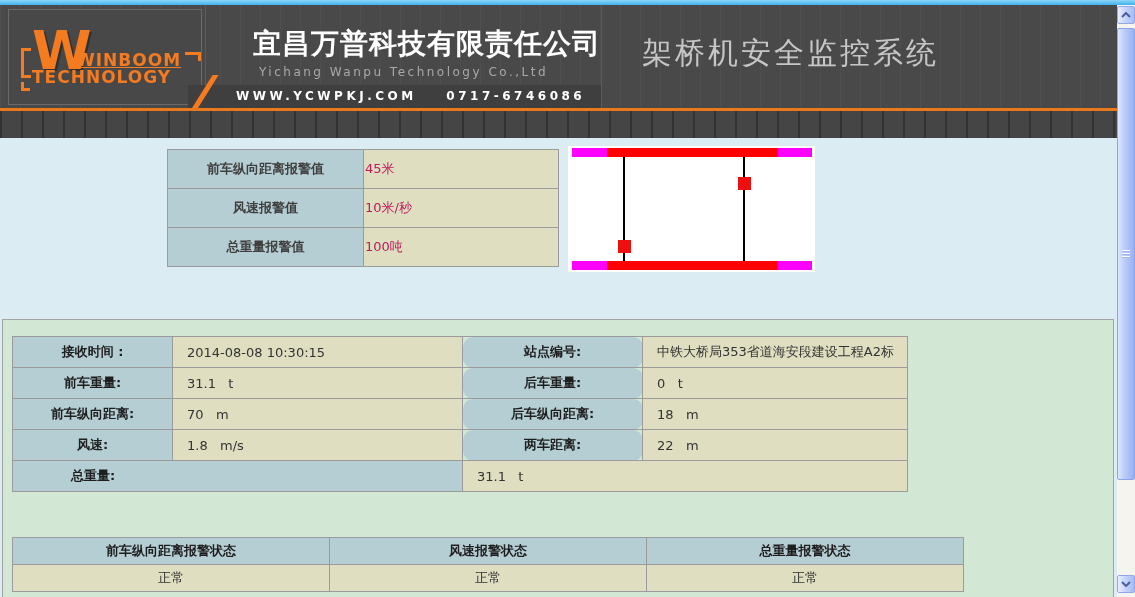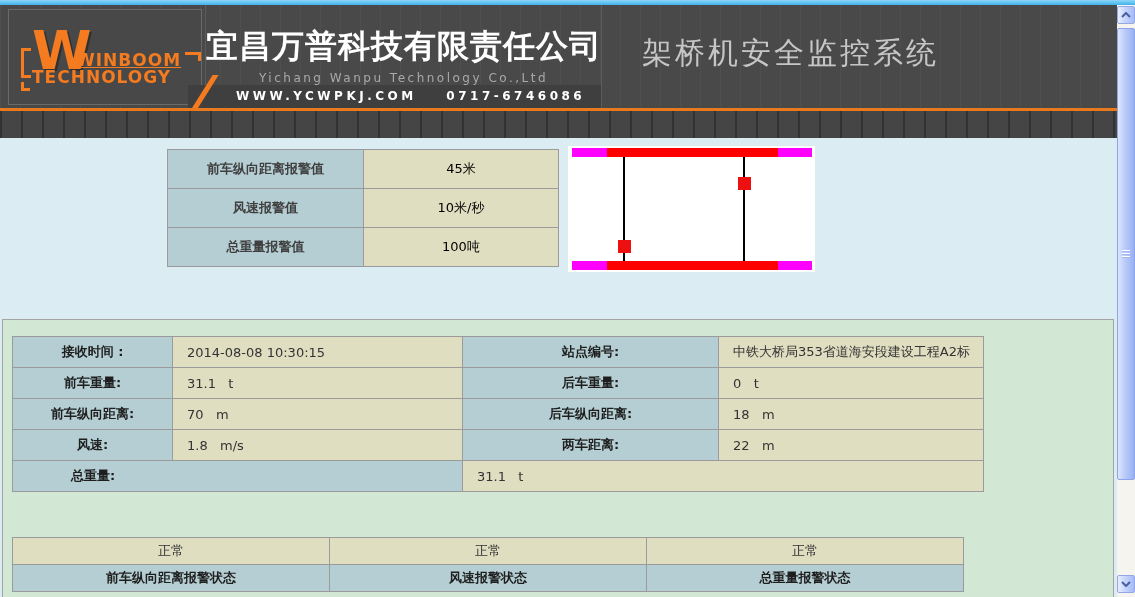--- a/index.html
+++ b/index.html
@@ -30,21 +30,21 @@
     color:#f47b20; line-height:1; text-shadow:2px 2px 0 #303030; }
   .lg-text { position:absolute; left:67px; top:42px; color:#f47b20; font-weight:bold;
     font-size:17px; letter-spacing:1px; line-height:17px; white-space:nowrap; }
   .lg-row1 { display:flex; align-items:flex-start;text-decoration:underline; }
   .lg-line { display:inline-block; width:16px; height:3px; background:#f47b20; margin-left:4px; position:relative; }
   .lg-line::after { content:""; position:absolute; right:0; top:0; width:3px; height:9px; background:#f47b20; }
   .lg-row2 { margin-left:-44px; }
 
   .center-panel { position:relative; width:397px; flex:none; margin-left:3px;
     border-left:1px solid #5c5c5c; border-right:1px solid #5c5c5c; }
-  .company-cn { text-align:right; margin-top:20px; font-size:32px; font-weight:bold;
+  .company-cn { text-align:right; margin-top:20px; font-size:28px; font-weight:bold;
     color:#ffffff; letter-spacing:1px; white-space:nowrap; }
   .company-en { text-align:center; font-size:12px; color:#a9a9a9; letter-spacing:2.5px;
     margin-top:2px; white-space:nowrap; }
   .www-bar { position:absolute; bottom:0; left:-18px; right:0; height:23px;
     background:#3f3f3f; overflow:visible; }
   .www-diag { position:absolute; left:14px; top:-10px; width:6px; height:34px;
     background:#f47b20; transform:skewX(-32deg); }
   .www-text { position:absolute; left:48px; top:4px; color:#ffffff; font-weight:bold;
     font-size:12px; letter-spacing:3.5px; white-space:nowrap; }
   .www-text .phone { margin-left:22px; }
@@ -61,21 +61,21 @@
     z-index:10; }
 
   
   .content { position:absolute; top:138px; left:0; right:0; bottom:0; background:#dbedf2; }
 
   table { border-collapse:collapse; }
 
   .alarm-table { position:absolute; left:167px; top:11px; border:1px solid #8b8b8b; }
   .alarm-table td { border:1px solid #9b9b9b; height:39px; font-size:13px; }
   .alarm-table .lbl { width:196px; background:#b5ced3; font-weight:bold; text-align:center; color:#404040; }
-  .alarm-table .val { width:195px; background:#dfdec1; text-align:center; color:#000000; }
+  .alarm-table .val { width:195px; background:#dfdec1; text-align:left; color:#be185d; }
 
   
   .diagram { position:absolute; left:568px; top:8px; width:247px; height:126px; background:#ffffff; }
   .girder { position:absolute; left:4px; right:3px; height:9px; background:#ff0000; }
   .girder.top { top:2px; } .girder.bottom { bottom:2px; }
   .g-end-left  { position:absolute; left:0; top:0; bottom:0; width:35px; background:#ff00ff; }
   .g-end-right { position:absolute; right:0; top:0; bottom:0; width:34px; background:#ff00ff; }
   .support { position:absolute; top:11px; bottom:11px; width:2px; background:#000000; }
   .support.s1 { left:55px; } .support.s2 { left:175px; }
   .trolley { position:absolute; width:13px; height:13px; background:#ee1010; }
@@ -83,21 +83,21 @@
   .trolley.t2 { left:50px;  top:94px; }
 
   
   .green-panel { position:absolute; left:2px; top:181px; width:1112px; bottom:0;
     background:#d3e8d4; border:1px solid #a4a4a4; border-bottom:none; }
 
   .main-table { position:absolute; left:9px; top:16px; border:1px solid #8b8b8b; }
   .main-table td { border:1px solid #9b9b9b; height:31px; font-size:13px; }
   .main-table .lbl { background:#b5ced3; font-weight:bold; text-align:center; color:#1e1e1e; }
   .main-table .val { background:#dfdec1; text-align:left; padding-left:14px; color:#333; white-space:pre; }
-  .c1 { width:160px; } .c2 { width:290px; } .c3 { width:256px; } .c4 { width:265px; }
+  .c1 { width:160px; } .c2 { width:290px; } .c3 { width:180px;border-radius:10px; } .c4 { width:265px; }
   .main-table .lbl-span { padding-right:290px; }
 
   .status-table { position:absolute; left:9px; top:217px; border:1px solid #8b8b8b; }
   .status-table td { border:1px solid #9b9b9b; width:317px; height:27px; font-size:13px; text-align:center; }
   .status-table .hdr { background:#b5ced3; font-weight:bold; color:#1e1e1e; }
   .status-table .val { background:#dfdec1; color:#333; }
 
   
   .scrollbar { position:absolute; right:0; top:5px; bottom:0; width:18px;
     background:#f5f4ef; z-index:60; }
@@ -216,28 +216,28 @@
         <tr>
           <td class="lbl lbl-span" colspan="2">总重量:</td>
           <td class="val" colspan="2">31.1   t</td>
         </tr>
       </tbody>
     </table>
 
     <table class="status-table">
       <tbody>
         <tr>
+          <td class="hdr">前车纵向距离报警状态</td>
+          <td class="hdr">风速报警状态</td>
+          <td class="hdr">总重量报警状态</td>
+        </tr>
+        <tr>
           <td class="val">正常</td>
           <td class="val">正常</td>
           <td class="val">正常</td>
-        </tr>
-        <tr>
-          <td class="hdr">前车纵向距离报警状态</td>
-          <td class="hdr">风速报警状态</td>
-          <td class="hdr">总重量报警状态</td>
         </tr>
       </tbody>
     </table>
 
   </div>
 </div>
 
 <div class="scrollbar">
   <div class="sb-btn sb-up">
     <svg width="10" height="6">

